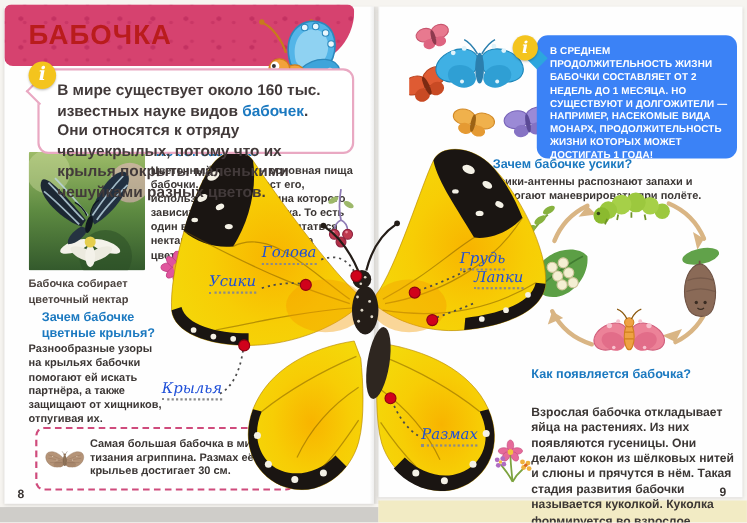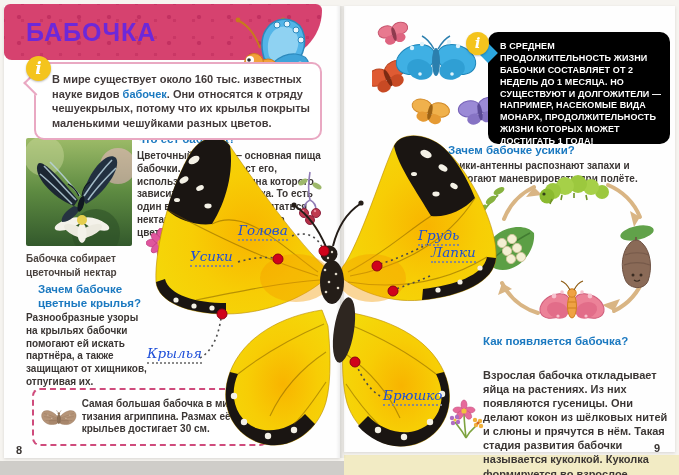--- a/index.html
+++ b/index.html
@@ -24,33 +24,33 @@
     background-color:#d6426f;
     background-image:
       radial-gradient(rgba(173,28,80,.45) 2px, transparent 2.6px),
       radial-gradient(rgba(173,28,80,.30) 1.5px, transparent 2.1px);
     background-size:30px 26px, 19px 17px;
     background-position:0 0, 9px 8px;
     border-radius:8px 8px 64px 10px;
   }
   .title{
     left:26px;top:18px;z-index:3;
-    color:#6d28d9;font-size:25px;font-weight:800;letter-spacing:1px;
+    color:#b91c1c;font-size:25px;font-weight:800;letter-spacing:1px;
   }
   .info-icon{
     width:25px;height:25px;border-radius:50%;
     background:#f4c41d;box-shadow:0 1px 2px rgba(0,0,0,.25);
     color:#ffffff;font-family:"DejaVu Serif", serif;font-style:italic;font-weight:bold;
     font-size:17px;text-align:center;line-height:25px;z-index:6;
   }
   .bubble-pink{
     left:34px;top:62px;width:288px;height:78px;z-index:4;
     background:#ffffff;border:2px solid #e9a8c2;border-radius:10px;
     box-sizing:border-box;padding:8px 10px 6px 16px;
-    color:#423a3a;font-size:11px;line-height:1.33;font-weight:600;
+    color:#423a3a;font-size:14px;line-height:1.33;font-weight:600;
   }
   .bubble-pink .tail{
     position:absolute;left:-9px;top:10px;width:16px;height:16px;
     background:#ffffff;border-left:2px solid #e9a8c2;border-bottom:2px solid #e9a8c2;
     transform:rotate(45deg);
   }
   .hl-blue{color:#1b79c0;font-weight:700;}
   .photo-frame{left:26px;top:138px;width:106px;height:108px;z-index:2;border-radius:2px;overflow:hidden;}
   .caption{left:26px;top:252px;width:116px;z-index:2;color:#4c4440;font-size:10px;font-weight:700;line-height:1.35;}
   .h-blue{color:#1b79c0;font-weight:700;font-size:11.5px;line-height:1.25;}
@@ -62,21 +62,21 @@
   .fact-box{
     left:32px;top:388px;width:236px;height:58px;z-index:2;
     border:2px dashed #cf4b7c;border-radius:8px;box-sizing:border-box;
     display:flex;align-items:center;gap:4px;padding:2px 6px;background:rgba(255,255,255,.6);
   }
   .fact-box .body-txt{font-size:10px;}
   .pagenum{z-index:3;color:#3b3634;font-size:11px;font-weight:700;}
   
   .bubble-blue{
     left:488px;top:32px;width:182px;height:112px;z-index:4;
-    background:#000000;border-radius:10px;box-sizing:border-box;
+    background:#3b82f6;border-radius:10px;box-sizing:border-box;
     padding:9px 8px 6px 12px;color:#ffffff;font-size:9px;font-weight:700;line-height:1.32;
     letter-spacing:.1px;
   }
   .bubble-blue .tail{
     position:absolute;left:-7px;top:14px;width:14px;height:14px;
     background:#2ca6de;transform:rotate(45deg);
   }
   .sec-antennae-h{left:448px;top:143px;width:220px;z-index:2;}
   .sec-antennae-b{left:448px;top:160px;width:216px;z-index:2;}
   .sec-appears-h{left:483px;top:334px;width:190px;z-index:2;}
@@ -314,21 +314,21 @@
     <circle cx="377" cy="266" r="5"></circle>
     <circle cx="393" cy="291" r="5"></circle>
     <circle cx="355" cy="362" r="5"></circle>
   </g>
 </svg>
 <div class="abs anat-label" style="left:238px;top:222px;">Голова</div>
 <div class="abs anat-label" style="left:190px;top:248px;">Усики</div>
 <div class="abs anat-label" style="left:147px;top:345px;text-align:right;">Крылья</div>
 <div class="abs anat-label" style="left:418px;top:227px;">Грудь</div>
 <div class="abs anat-label" style="left:431px;top:244px;">Лапки</div>
-<div class="abs anat-label" style="left:383px;top:387px;">Брюшко</div>
+<div class="abs anat-label" style="left:383px;top:387px;">Размах</div>
 
 <svg class="abs decor" style="left:372px;top:16px;width:130px;height:122px;" viewBox="0 0 130 122">
 
   <g transform="translate(22,18) rotate(-15)">
     <ellipse cx="-7" cy="-4" rx="8" ry="6" fill="#e8798f" stroke="#c7566f"></ellipse>
     <ellipse cx="7" cy="-4" rx="8" ry="6" fill="#e8798f" stroke="#c7566f"></ellipse>
     <ellipse cx="-5" cy="5" rx="5.5" ry="4.5" fill="#de6480"></ellipse>
     <ellipse cx="5" cy="5" rx="5.5" ry="4.5" fill="#de6480"></ellipse>
     <ellipse cx="0" cy="0" rx="2" ry="7" fill="#8e3a4e"></ellipse>
   </g>

